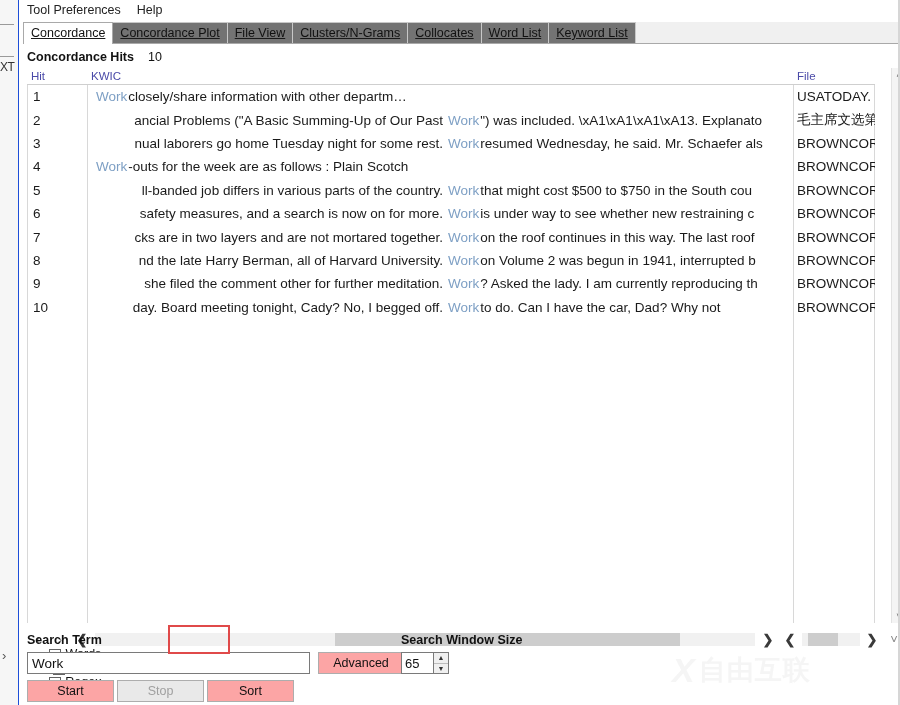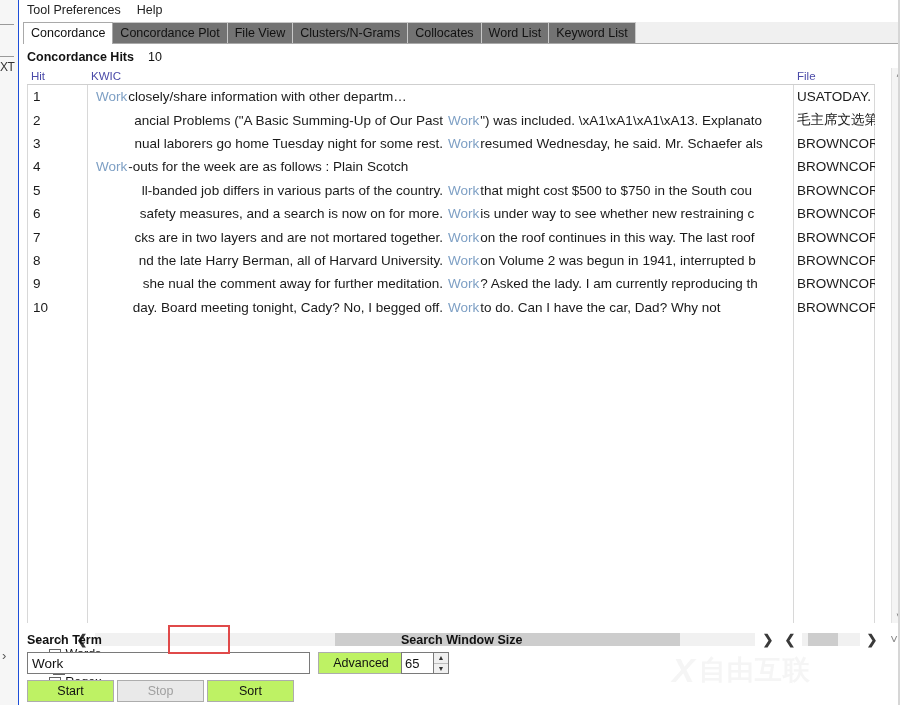--- a/index.html
+++ b/index.html
@@ -67,20 +67,21 @@
   }
 
   
   #tabstrip {
     position: absolute; left: 0; top: 2px;
     width: 877px; height: 22px;
     display: flex; align-items: flex-end;
     border-bottom: 1px solid #a9a9a9;
     box-sizing: border-box;
     background: #f0f0f0;
+    text-decoration: underline;
   }
   .tab {
     height: 21px;
     line-height: 20px;
     padding: 0 7px;
     font-size: 12.5px;
     color: #111;
     background: #737373;
     border: 1px solid #c8c8c8;
     border-bottom: none;
@@ -359,21 +360,21 @@
     box-sizing: border-box;
     font-family: "Liberation Sans", sans-serif;
     font-size: 13.5px;
     color: #111;
     padding: 0 4px;
     outline: none;
   }
   .btn {
     height: 22px;
     border: 1px solid #adadad;
-    background: #bef264;
+    background: #fca5a5;
     font-family: "Liberation Sans", sans-serif;
     font-size: 12.5px;
     color: #111;
     box-sizing: border-box;
     cursor: default;
     padding: 0 8px;
   }
   #advanced-btn { width: 86px; margin-left: 8px; }
   #spin-wrap {
     position: absolute; left: 378px; top: 22px;
@@ -587,21 +588,21 @@
               <span class="kwic-right">on Volume 2 was begun in 1941, interrupted b</span>
             </span>
           </div>
           <div class="cell-file">BROWNCOR</div>
         </div>
 
         <div class="row">
           <div class="cell-hit">9</div>
           <div class="cell-kwic">
             <span class="kwic-inner">
-              <span class="kwic-left"><span>she nual the comment away for further meditation.</span></span>
+              <span class="kwic-left"><span>she filed the comment other for further meditation.</span></span>
               <span class="kwic-node">Work</span>
               <span class="kwic-right">? Asked the lady. I am currently reproducing th</span>
             </span>
           </div>
           <div class="cell-file">BROWNCOR</div>
         </div>
 
         <div class="row">
           <div class="cell-hit">10</div>
           <div class="cell-kwic">

